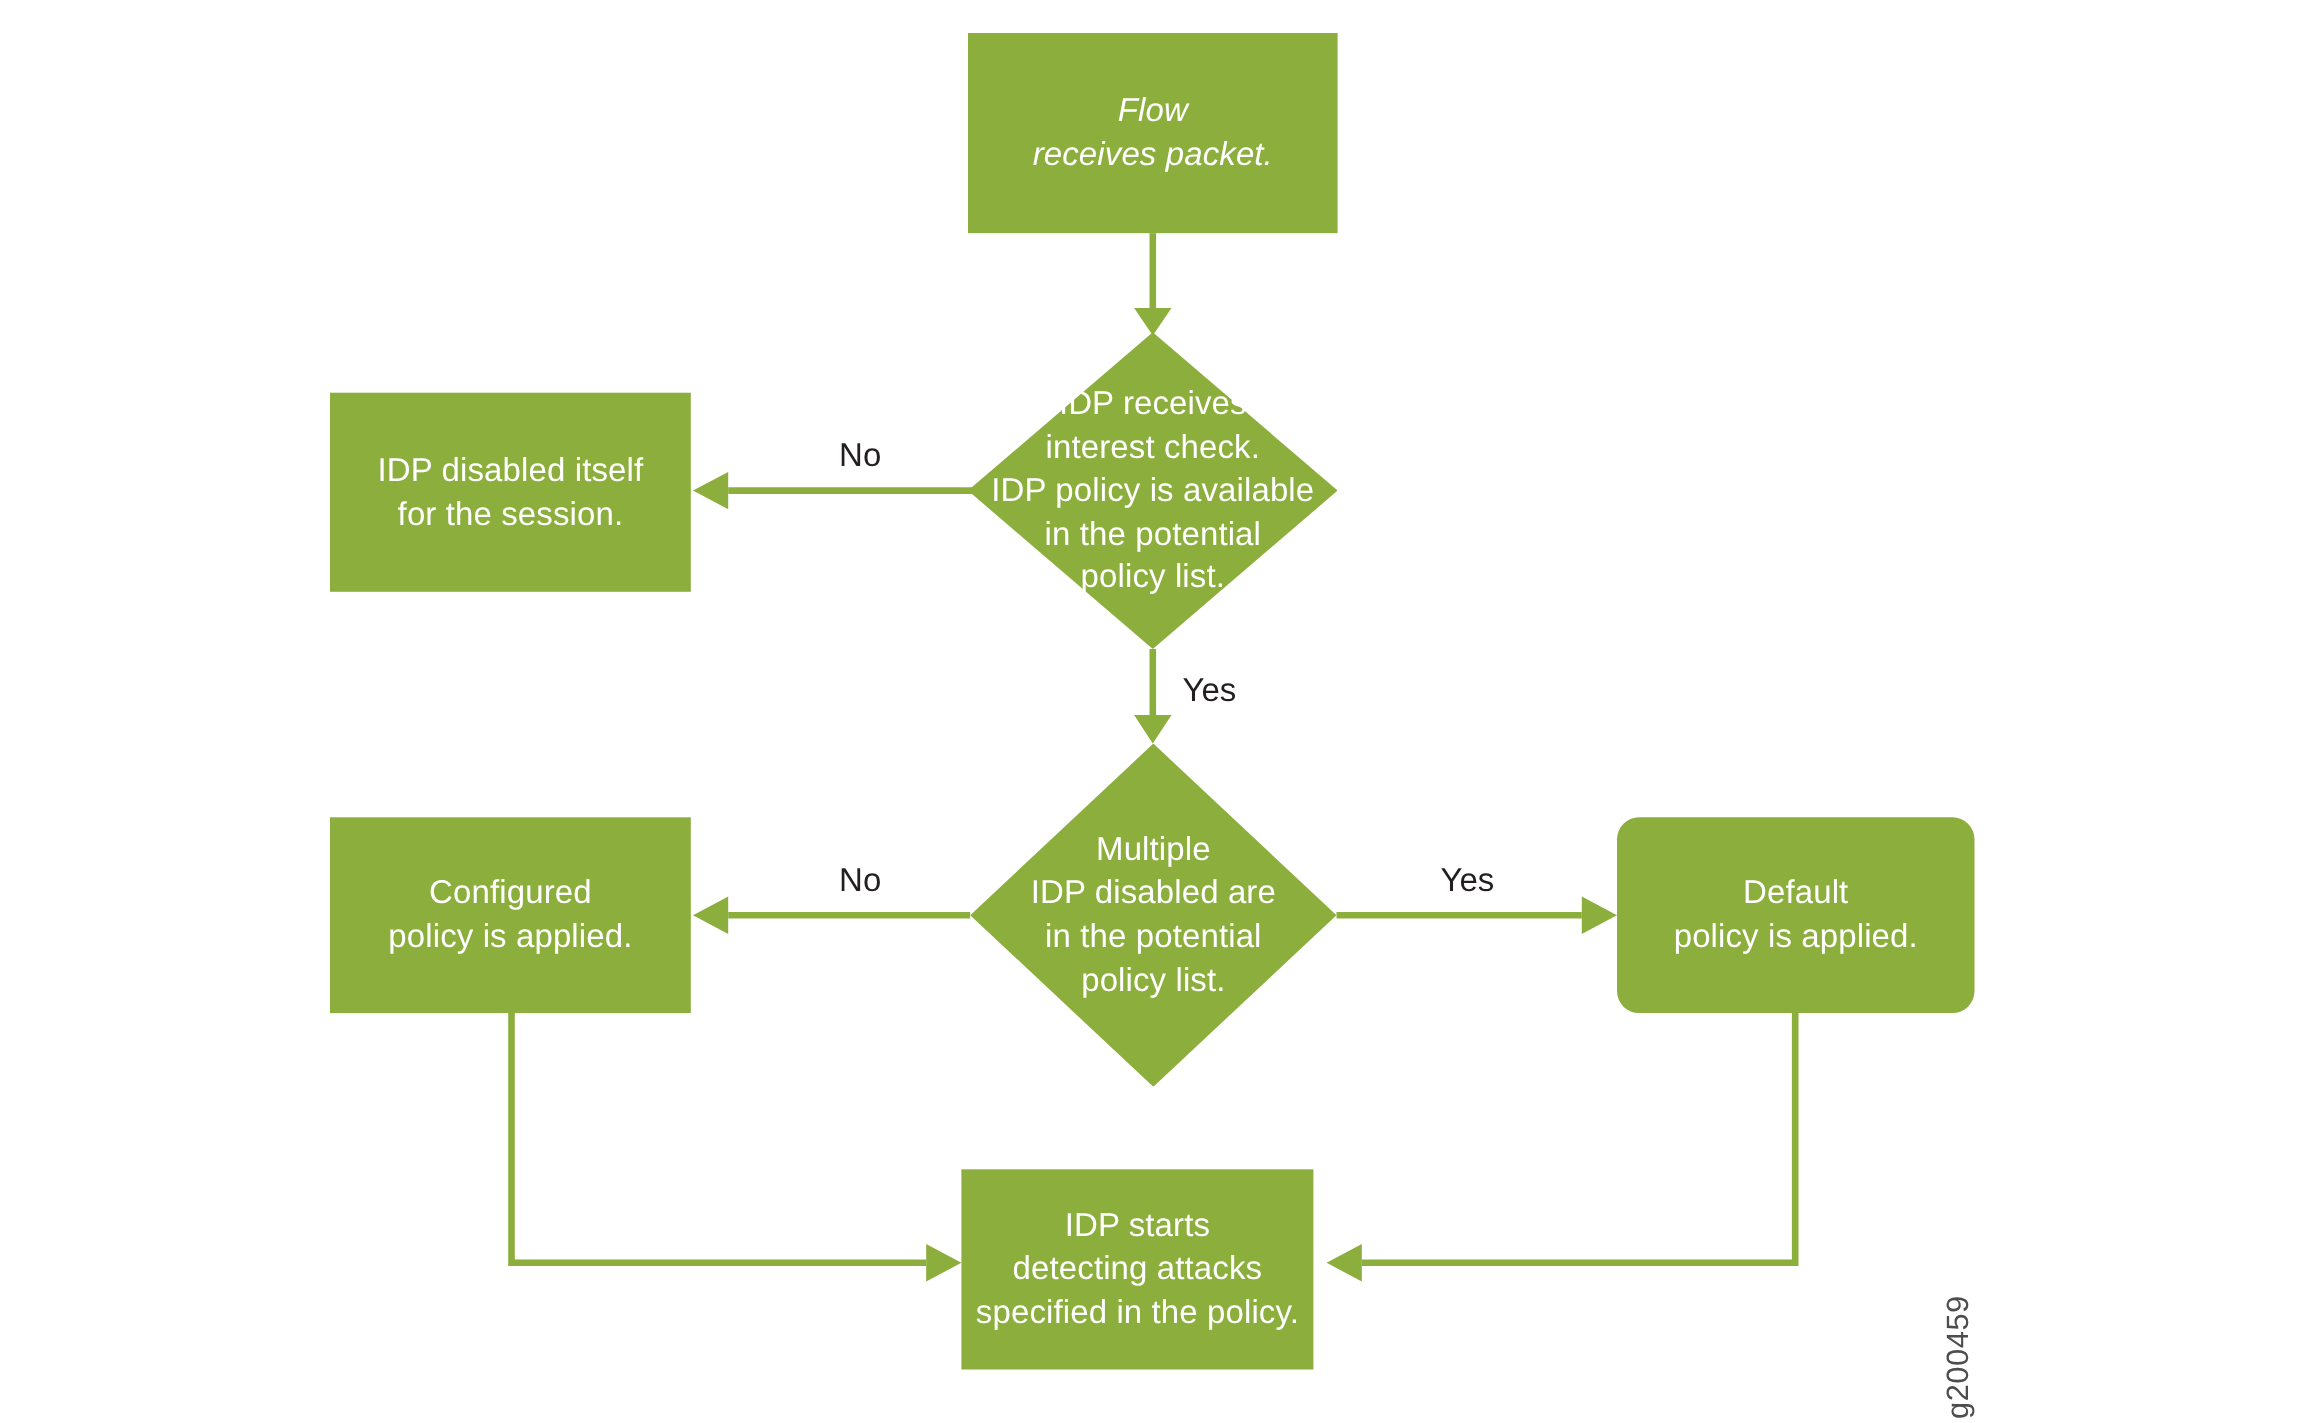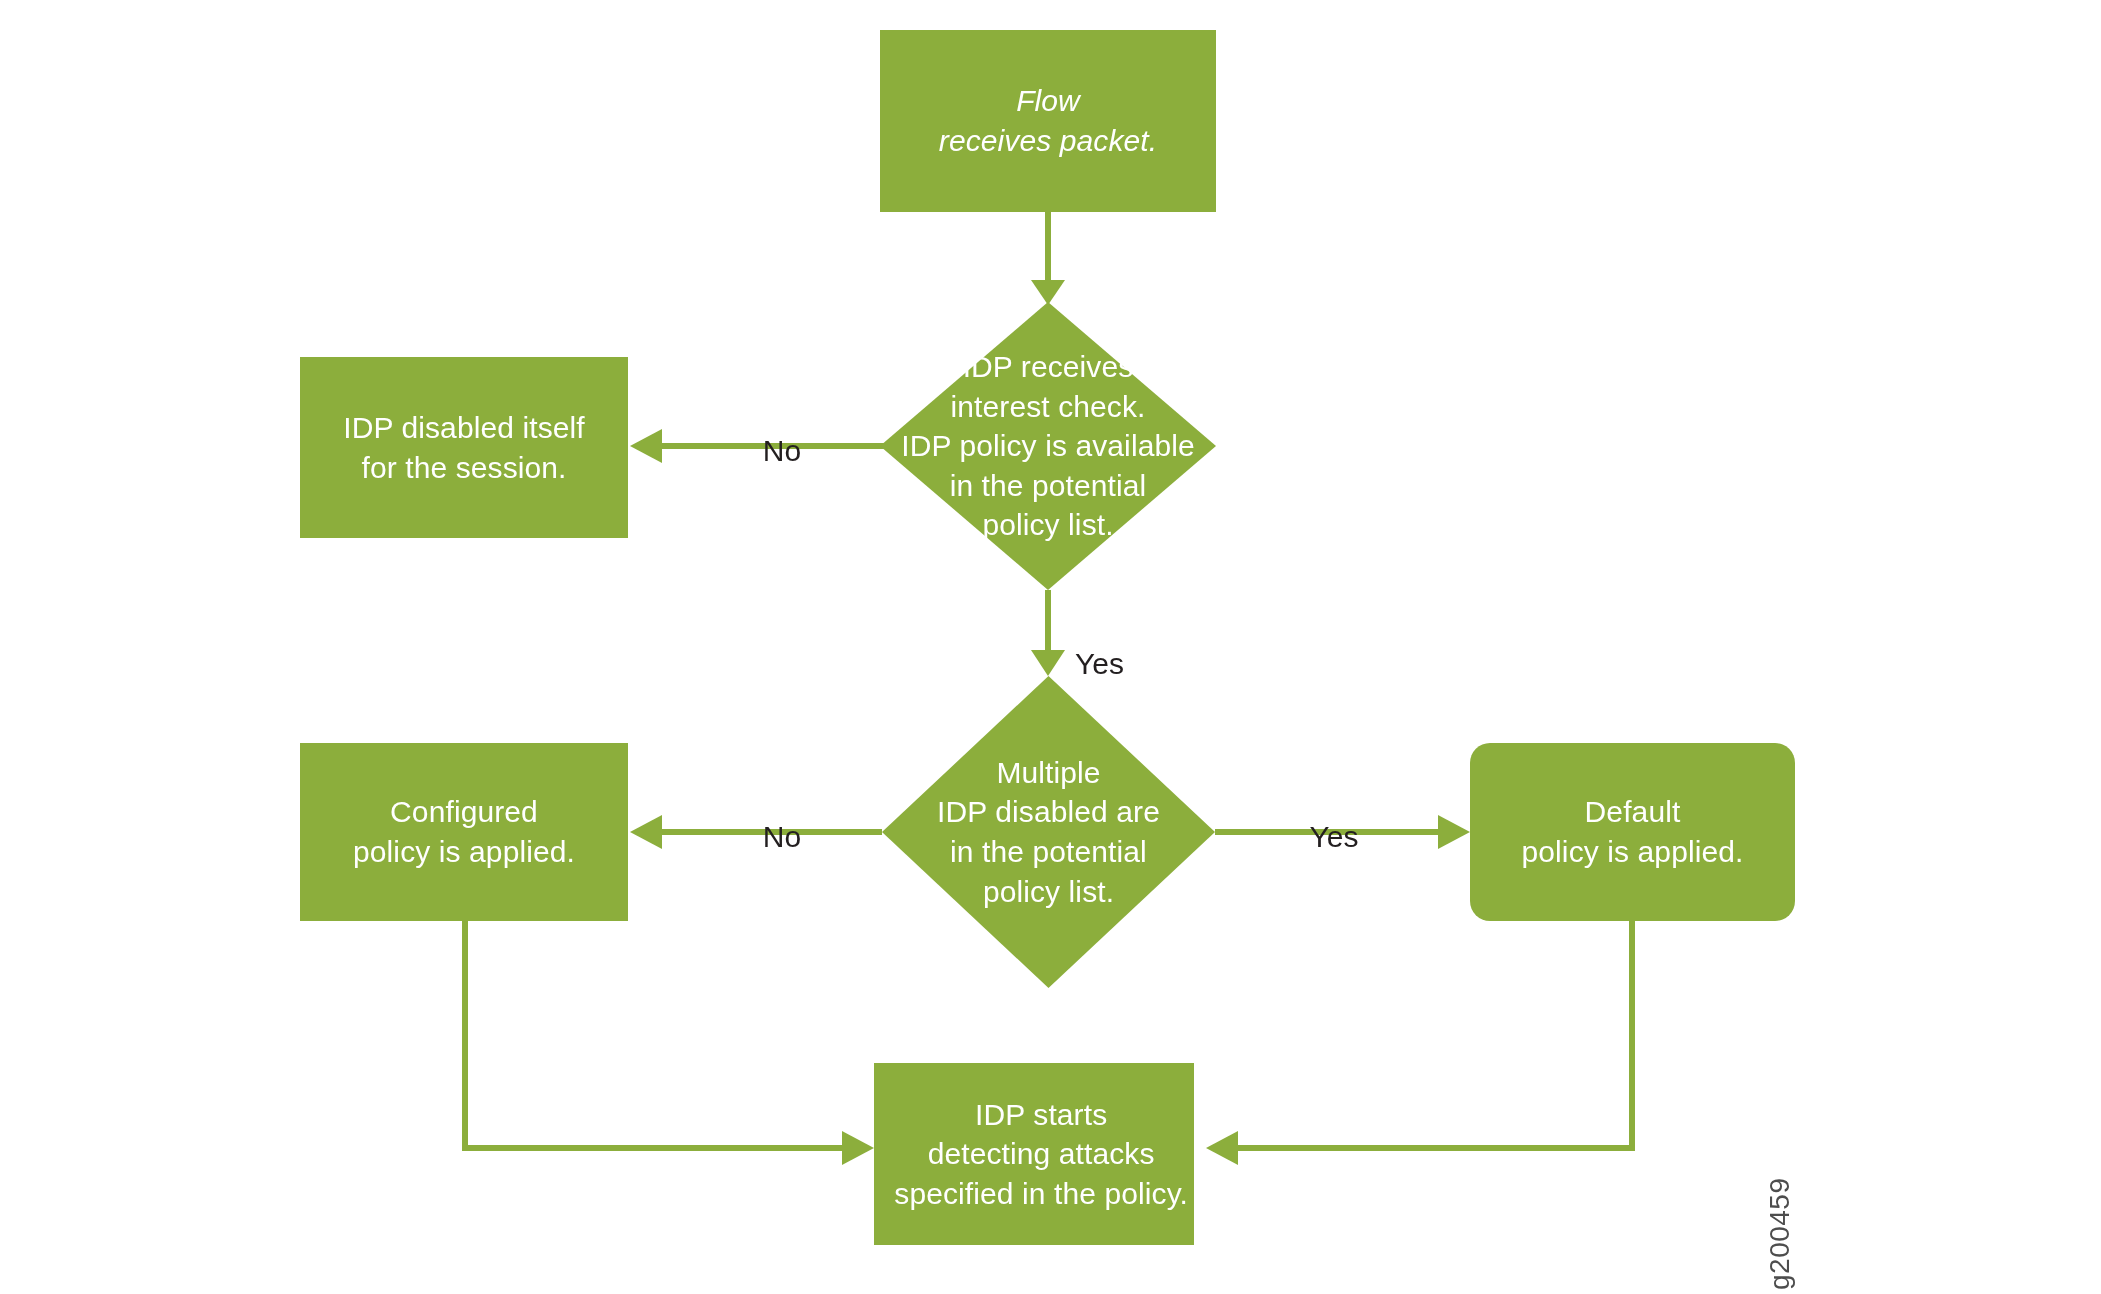--- a/index.html
+++ b/index.html
@@ -65,21 +65,20 @@
     letter-spacing: 0.1px;
     padding: 0 6px;
   }
   .edge-label {
     position: absolute;
     color: #231f20;
     font-size: 30px;
     line-height: 1;
     text-align: center;
     white-space: nowrap;
-    margin-top: 36px;
   }
   .watermark {
     position: absolute;
     color: #4d4d4d;
     font-size: 28px;
     line-height: 1;
     white-space: nowrap;
     transform: rotate(-90deg);
     transform-origin: left bottom;
     letter-spacing: 0.5px;
@@ -163,21 +162,21 @@
   <div class="node-box" style="left:300px; top:743px; width:328px; height:178px;">
     <span class="node-label">Configured
 policy is applied.</span>
   </div>
 
   <div class="node-box" style="left:1470px; top:743px; width:325px; height:178px;border-radius:20px;">
     <span class="node-label">Default
 policy is applied.</span>
   </div>
 
-  <div class="node-box" style="left:874px; top:1063px; width:320px; height:182px;justify-content:flex-end;">
+  <div class="node-box" style="left:874px; top:1063px; width:320px; height:182px;">
     <span class="node-label">IDP starts
 detecting attacks
 specified in the policy.</span>
   </div>
 
   <div class="edge-label" style="left:742px; top:400px; width:80px;">No</div>
 
   <div class="edge-label" style="left:1075px; top:613px; width:80px; text-align:left;">Yes</div>
 
   <div class="edge-label" style="left:742px; top:786px; width:80px;">No</div>

